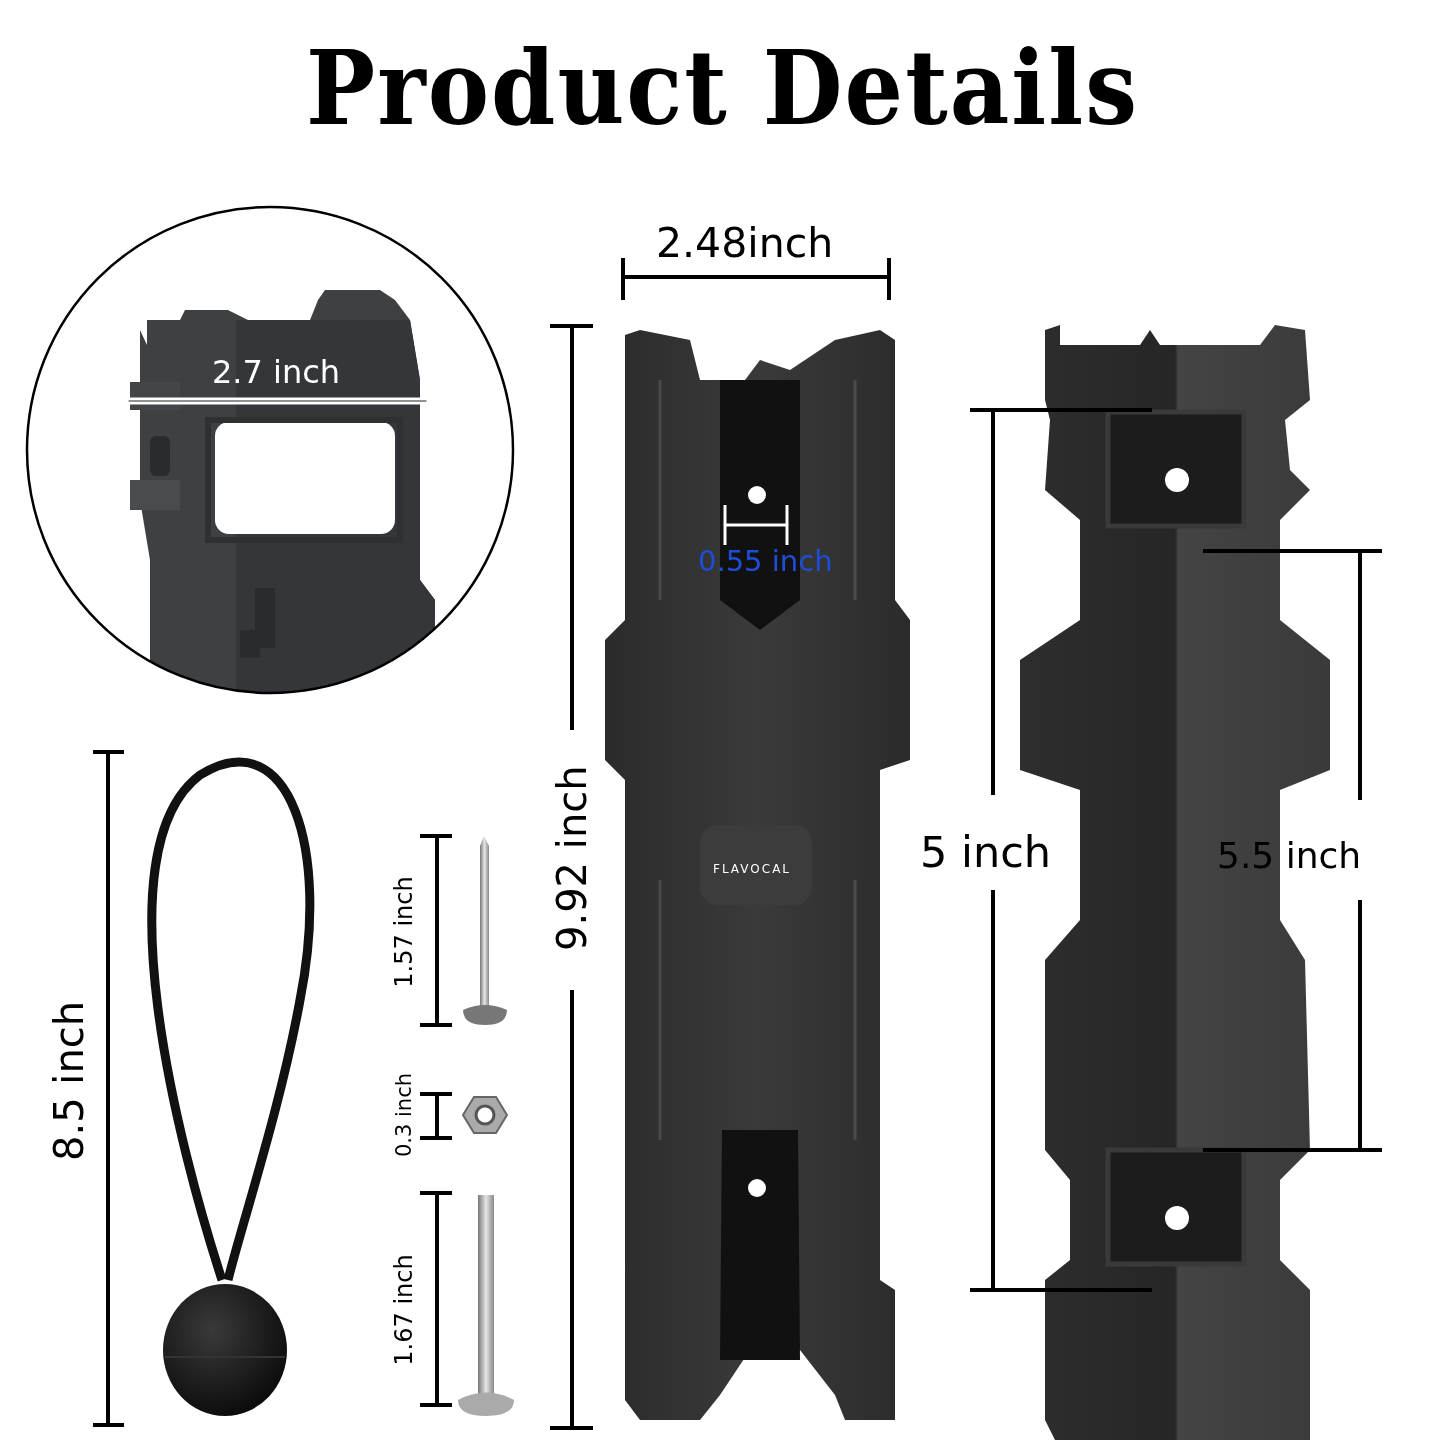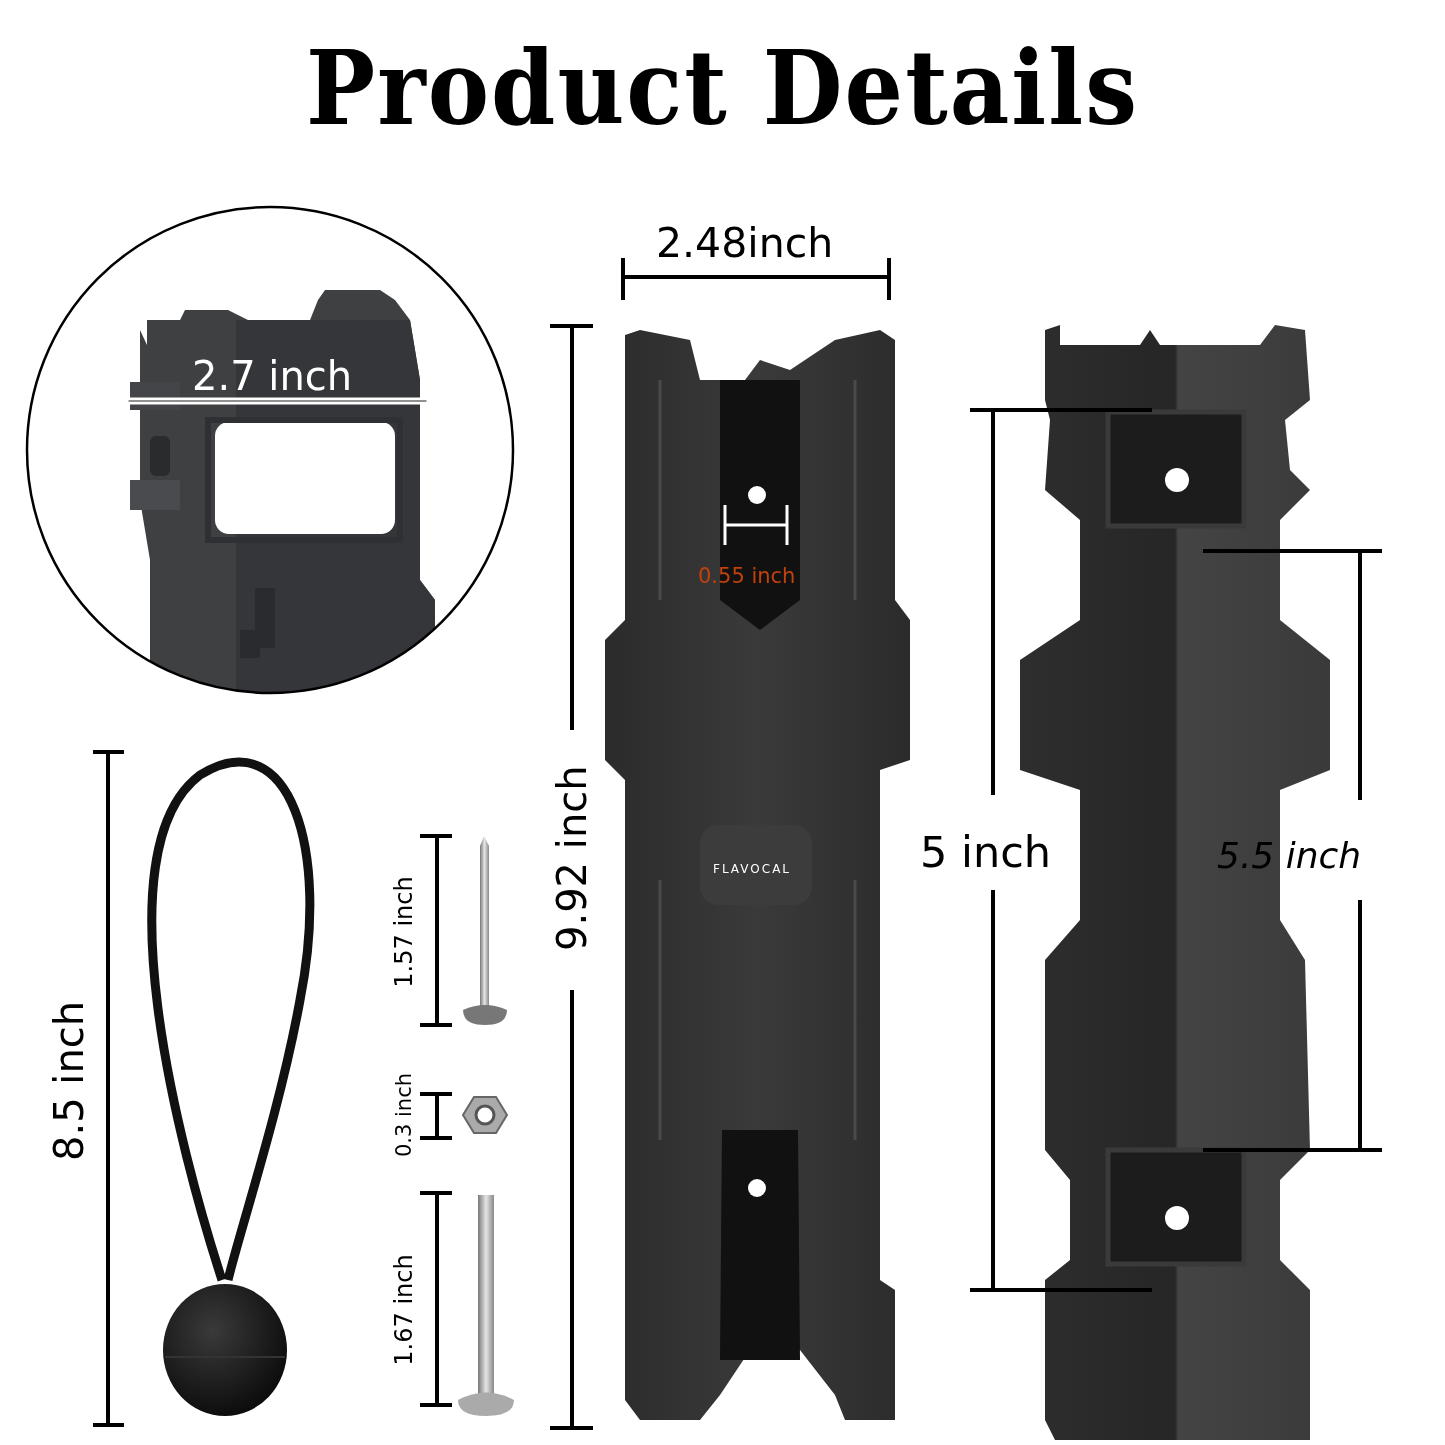--- a/index.html
+++ b/index.html
@@ -130,33 +130,33 @@
     <line x1="437" y1="1094" x2="437" y2="1138"></line>
       <line x1="420" y1="1094" x2="452" y2="1094"></line>
       <line x1="420" y1="1138" x2="452" y2="1138"></line>
 
     <line x1="437" y1="1193" x2="437" y2="1405"></line>
       <line x1="420" y1="1193" x2="452" y2="1193"></line>
       <line x1="420" y1="1405" x2="452" y2="1405"></line>
   </g>
 </svg>
 
-<div class="dim-text" style="left:192px;top:353px;font-size:40px;color:#fff;">2.7 inch</div>
+<div class="dim-text" style="left:212px;top:353px;font-size:32px;color:#fff;">2.7 inch</div>
 
 <div class="dim-text" style="left:656px;top:202px;font-size:41px;margin-top:17px;">2.48inch</div>
 
-<div class="dim-text" style="left:698px;top:564px;font-size:21px;color:#c2410c;">0.55 inch</div>
+<div class="dim-text" style="left:698px;top:544px;font-size:29px;color:#1d4ed8;">0.55 inch</div>
 
 <div class="dim-text" style="left:713px;top:862px;font-size:12px;color:#fff;letter-spacing:2px;font-weight:normal;">FLAVOCAL</div>
 
 <div class="dim-text vtext" style="left:482px;top:838px;width:180px;text-align:center;font-size:40px;">9.92 inch</div>
 
 <div class="dim-text" style="left:920px;top:827px;font-size:43px;">5 inch</div>
 
-<div class="dim-text" style="left:1217px;top:835px;font-size:36px;font-style:italic;">5.5 inch</div>
+<div class="dim-text" style="left:1217px;top:835px;font-size:36px;">5.5 inch</div>
 
 <div class="dim-text vtext" style="left:-11px;top:1058px;width:160px;text-align:center;font-size:40px;">8.5 inch</div>
 
 <div class="dim-text vtext" style="left:344px;top:918px;width:120px;text-align:center;font-size:24px;">1.57 inch</div>
 
 <div class="dim-text vtext" style="left:354px;top:1103px;width:100px;text-align:center;font-size:21px;">0.3 inch</div>
 
 <div class="dim-text vtext" style="left:344px;top:1296px;width:120px;text-align:center;font-size:24px;">1.67 inch</div>
 
 </body></html>

